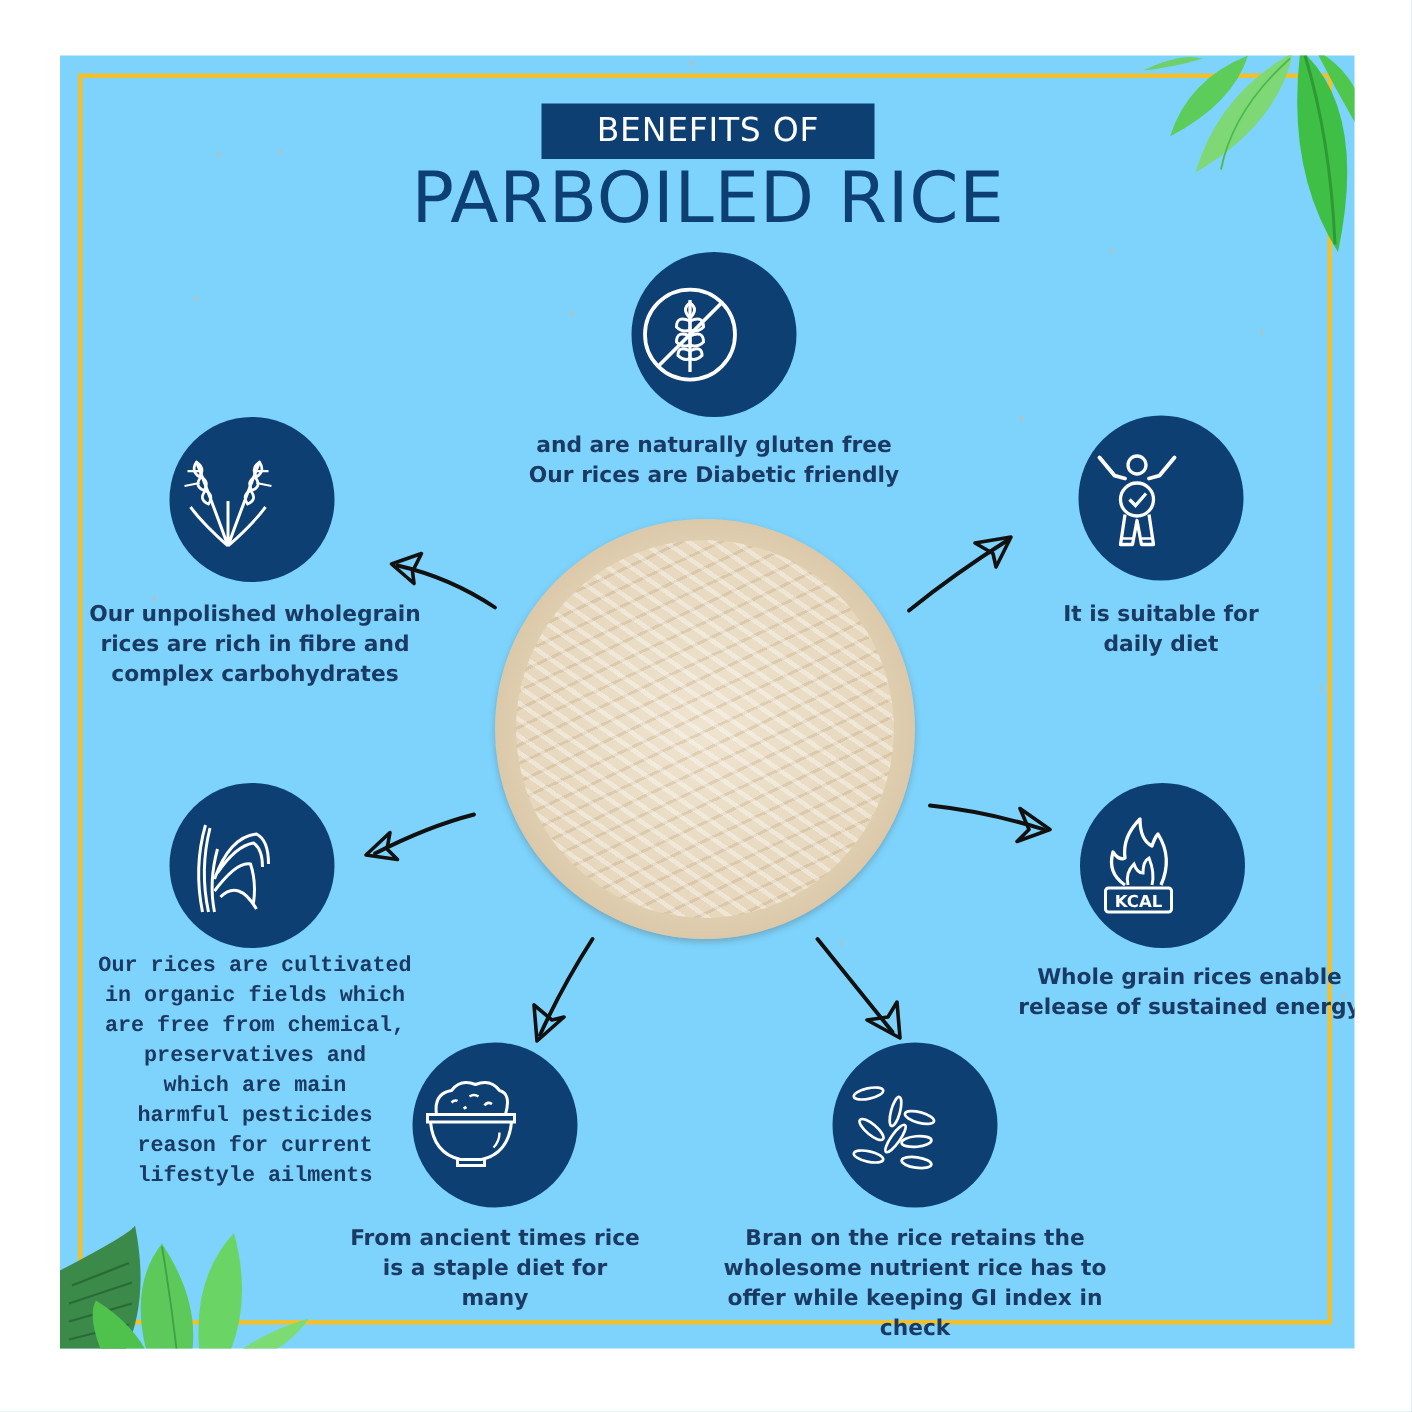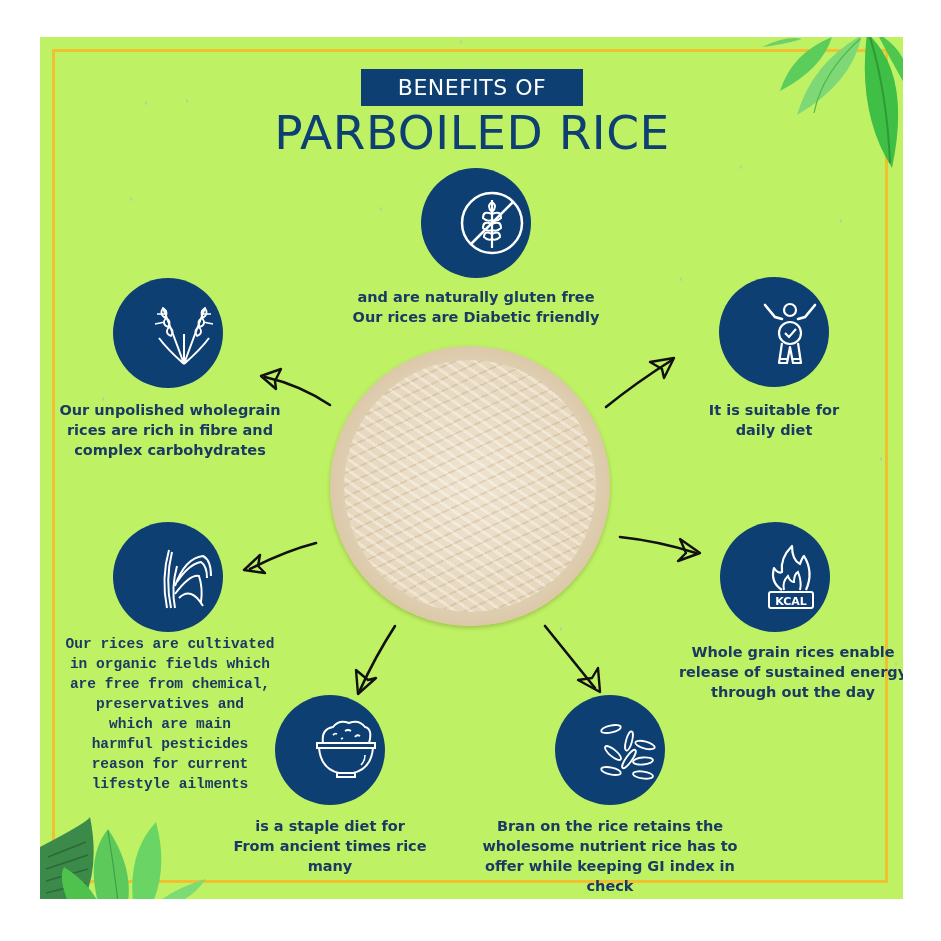--- a/index.html
+++ b/index.html
@@ -1,22 +1,22 @@
 <!DOCTYPE html>
 <html><head>
 <meta charset="utf-8">
 <style>
   html, body { margin: 0; padding: 0; background: #ffffff; }
   body { width: 941px; height: 941px; position: relative; overflow: hidden; font-family: "DejaVu Sans", sans-serif; }
-  .card { position: absolute; left: 40px; top: 37px; width: 863px; height: 862px; background: #bef264; overflow: hidden; }
+  .card { position: absolute; left: 40px; top: 37px; width: 863px; height: 862px; background: #7dd3fc; overflow: hidden; }
   .frame { position: absolute; left: 12px; top: 12px; width: 836px; height: 834px; border: 3px solid #f0c02f; box-sizing: border-box; }
   .speck { position: absolute; width: 2px; height: 4px; background: #c9b9a6; opacity: .6; border-radius: 1px; }
   .title-box { position: absolute; left: 321px; top: 32px; width: 222px; height: 37px; background: #0d3f73; color: #fff; font-size: 22px; line-height: 37px; text-align: center; letter-spacing: .5px; }
   .title-main { position: absolute; left: 200px; top: 72px; width: 464px; text-align: center; color: #0d3f73; font-size: 47px; font-weight: normal; letter-spacing: .5px; line-height: 48px; }
-  .circ { position: absolute; width: 110px; height: 110px; border-radius: 50%; background: #0d3f73; display: flex; align-items: center; justify-content: flex-end; }
+  .circ { position: absolute; width: 110px; height: 110px; border-radius: 50%; background: #0d3f73; display: flex; align-items: center; justify-content: flex-start; }
   .circ svg { width: 78px; height: 78px; }
   .txt { position: absolute; color: #1a3a63; font-size: 14.5px; font-weight: bold; line-height: 20px; text-align: center; }
   .bowl { position: absolute; left: 290px; top: 309px; width: 280px; height: 280px; border-radius: 50%;
     background: radial-gradient(circle at 50% 50%, #e9dcc5 0%, #e3d3b8 55%, #d8c4a3 78%, #9a5a3c 84%, #7b3a22 92%, #5e2a17 100%); box-shadow: 0 2px 4px rgba(80,40,20,.25); }
   .bowl .rice { position: absolute; left: 14px; top: 14px; width: 252px; height: 252px; border-radius: 50%;
     background:
       repeating-linear-gradient(35deg, rgba(255,255,255,.35) 0 3px, rgba(0,0,0,0) 3px 9px),
       repeating-linear-gradient(-25deg, rgba(180,150,110,.25) 0 2px, rgba(0,0,0,0) 2px 11px),
       radial-gradient(circle, #efe4d0 0%, #e6d7bd 70%, #d9c6a5 100%); }
   .arrow { position: absolute; }
@@ -161,36 +161,35 @@
     <svg viewBox="0 0 78 78">
       <path d="M30 52 Q18 44 22 30 Q26 36 30 34 Q28 20 40 8 Q40 22 48 26 Q50 20 52 18 Q62 34 54 52" stroke="#fff" stroke-width="2.2" fill="none" stroke-linejoin="round"></path>
       <path d="M32 52 Q30 44 36 38 Q38 44 42 44 Q42 36 46 34 Q50 44 48 52" stroke="#fff" stroke-width="2" fill="none"></path>
       <rect x="17" y="54" width="44" height="16" rx="2" stroke="#fff" stroke-width="2" fill="none"></rect>
       <text x="39" y="66.5" text-anchor="middle" fill="#fff" font-size="11" font-weight="bold" font-family="DejaVu Sans, sans-serif">KCAL</text>
     </svg>
   </div>
   <div class="txt" style="left:628px;top:605px;width:250px;">
     <div>Whole grain rices enable</div>
     <div>release of sustained energy</div>
-    <div>through out the day</div>
   </div>
 
   <div class="circ" style="left:235px;top:658px;">
     <svg viewBox="0 0 78 78">
       <path d="M16 32 Q14 18 26 16 Q32 8 42 12 Q52 8 58 16 Q66 18 62 32" stroke="#fff" stroke-width="2" fill="none"></path>
       <path d="M26 24 Q28 22 30 23 M38 20 Q41 18 44 20 M48 26 Q50 23 53 25 M34 28 L36 27" stroke="#fff" stroke-width="1.8" fill="none"></path>
       <rect x="10" y="32" width="58" height="5" stroke="#fff" stroke-width="2" fill="none"></rect>
       <path d="M12 37 Q14 58 32 62 L46 62 Q64 58 66 37" stroke="#fff" stroke-width="2" fill="none"></path>
       <path d="M30 62 L30 66 L48 66 L48 62" stroke="#fff" stroke-width="2" fill="none"></path>
       <path d="M58 44 Q58 50 54 54" stroke="#fff" stroke-width="1.6" fill="none"></path>
     </svg>
   </div>
   <div class="txt" style="left:180px;top:779px;width:220px;">
+    <div>From ancient times rice</div>
     <div>is a staple diet for</div>
-    <div>From ancient times rice</div>
     <div>many</div>
   </div>
 
   <div class="circ" style="left:515px;top:658px;">
     <svg viewBox="0 0 78 78">
       <ellipse cx="24" cy="18" rx="10" ry="3.5" transform="rotate(-12 24 18)" stroke="#fff" stroke-width="1.8" fill="none"></ellipse>
       <ellipse cx="42" cy="30" rx="10" ry="3" transform="rotate(-75 42 30)" stroke="#fff" stroke-width="1.8" fill="none"></ellipse>
       <ellipse cx="58" cy="34" rx="10" ry="3.5" transform="rotate(15 58 34)" stroke="#fff" stroke-width="1.8" fill="none"></ellipse>
       <ellipse cx="26" cy="42" rx="10" ry="3.5" transform="rotate(40 26 42)" stroke="#fff" stroke-width="1.8" fill="none"></ellipse>
       <ellipse cx="42" cy="48" rx="11" ry="3" transform="rotate(-55 42 48)" stroke="#fff" stroke-width="1.8" fill="none"></ellipse>

